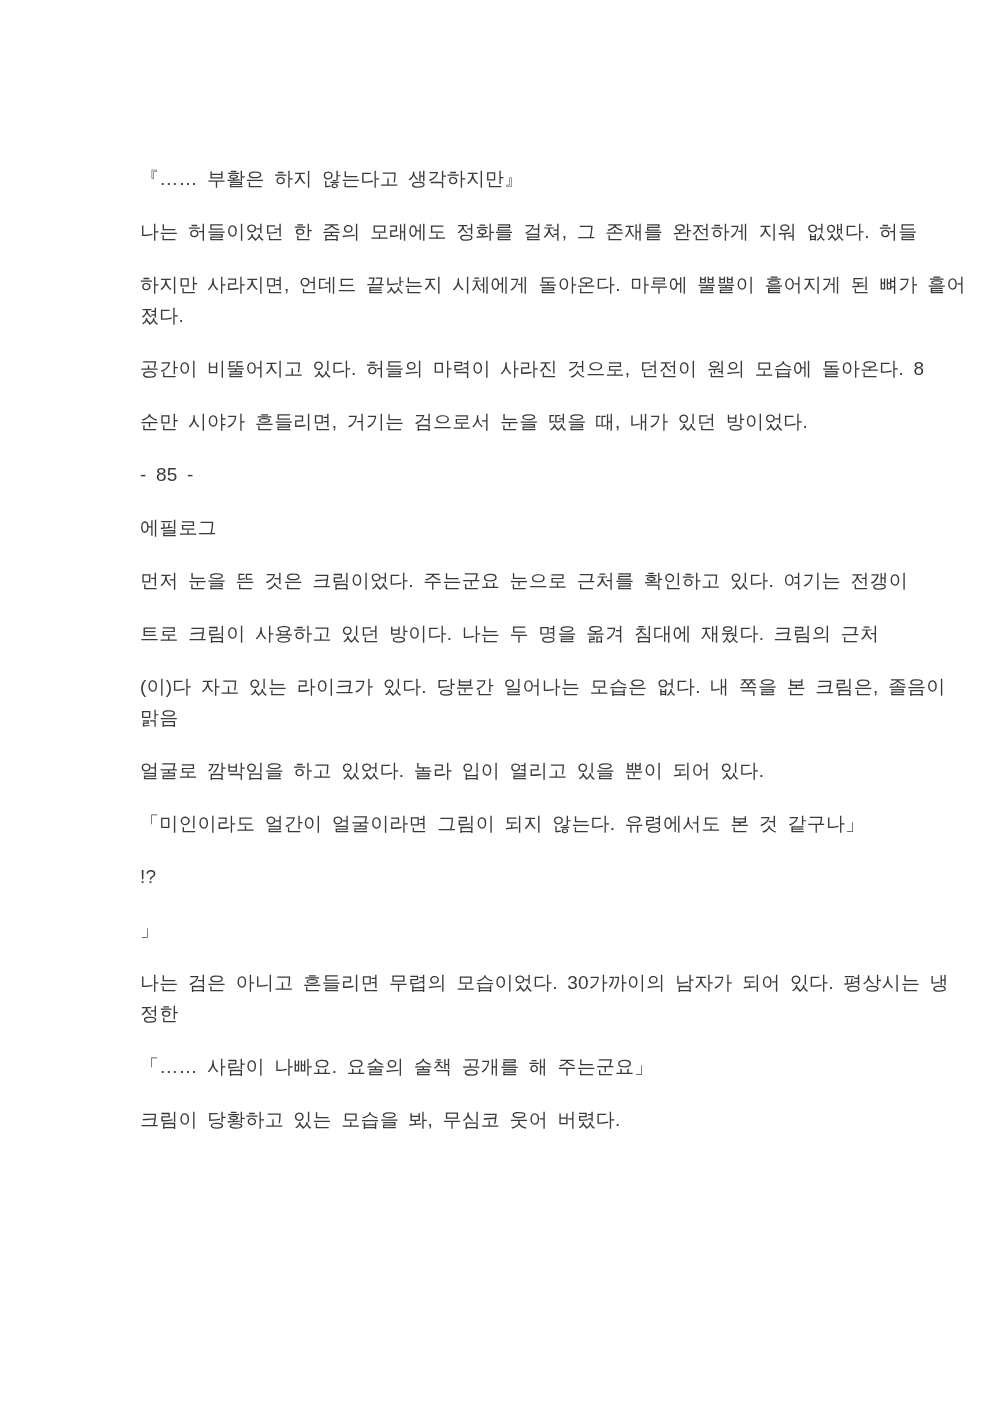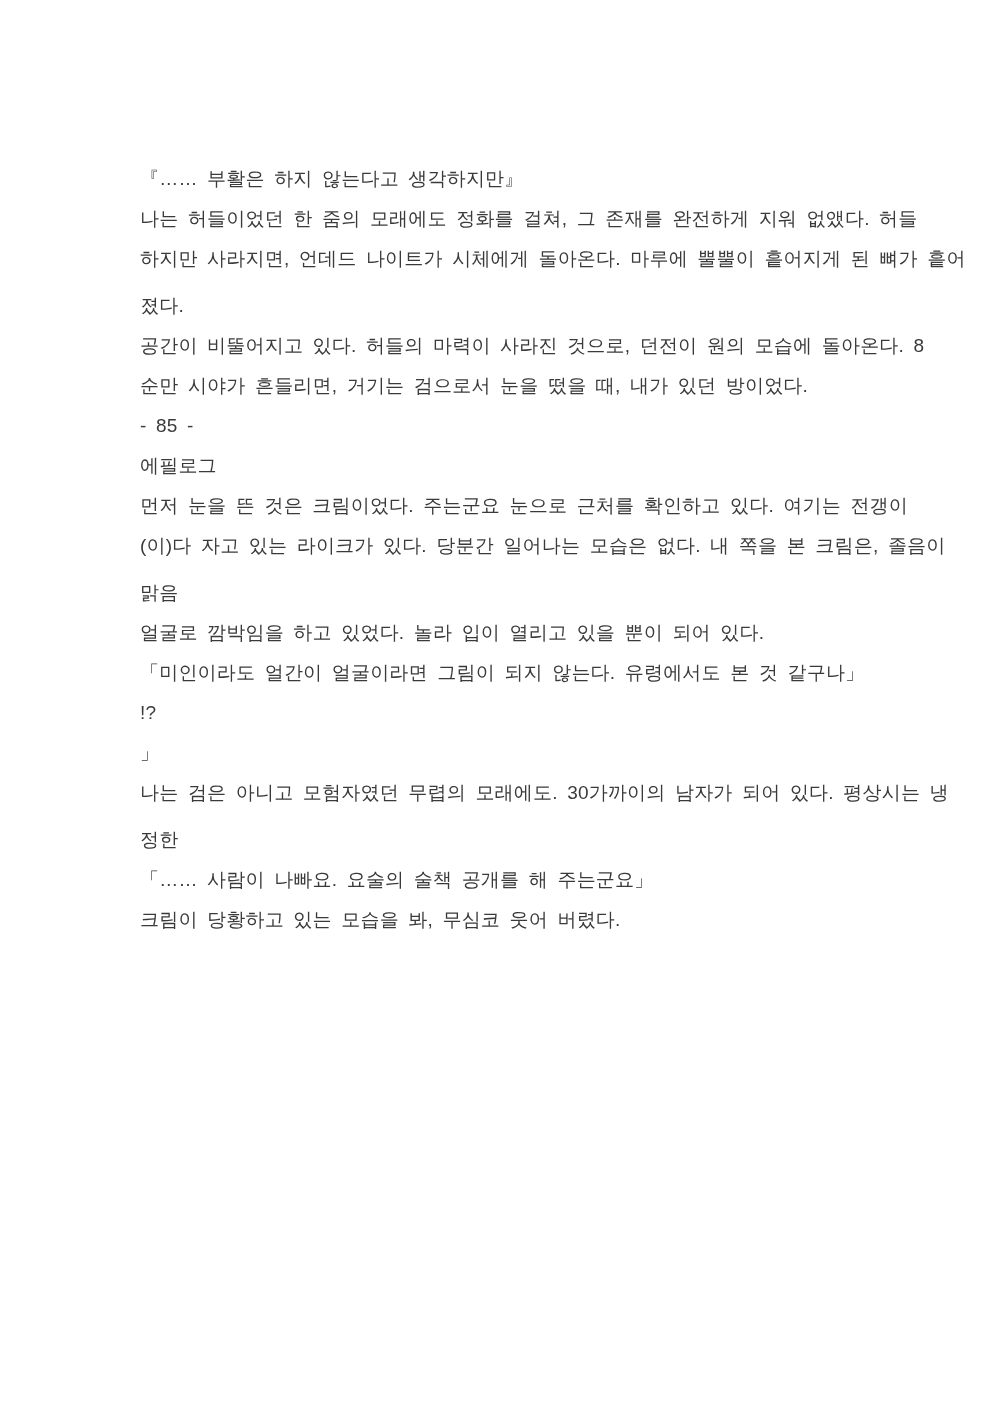--- a/index.html
+++ b/index.html
@@ -29,41 +29,42 @@
     margin: 0;
     padding: 0;
     font-size: 19px;
     line-height: 31px;
     color: #3a3a3a;
     word-spacing: 4px;
     letter-spacing: 0.2px;
     white-space: nowrap;
     text-align: left;
   }
-  .line + .line { margin-top: 9px; }
-  .line.cont { margin-top: 16px; }
+  .line + .line { margin-top: 22px; }
+  .line.cont { margin-top: 0; }
 </style>
 </head>
 <body>
 
 <div class="page">
   <div class="text-block">
     <p class="line">『…… 부활은 하지 않는다고 생각하지만』</p>
     <p class="line">나는 허들이었던 한 줌의 모래에도 정화를 걸쳐, 그 존재를 완전하게 지워 없앴다. 허들</p>
-    <p class="line">하지만 사라지면, 언데드 나이트가 시체에게 돌아온다. 마루에 뿔뿔이 흩어지게 된 뼈가 흩어</p>
+    <p class="line">하지만 사라지면, 언데드 끝났는지 시체에게 돌아온다. 마루에 뿔뿔이 흩어지게 된 뼈가 흩어</p>
     <p class="line cont">졌다.</p>
     <p class="line">공간이 비뚤어지고 있다. 허들의 마력이 사라진 것으로, 던전이 원의 모습에 돌아온다. 8</p>
     <p class="line">순만 시야가 흔들리면, 거기는 검으로서 눈을 떴을 때, 내가 있던 방이었다.</p>
     <p class="line">- 85 -</p>
     <p class="line">에필로그</p>
     <p class="line">먼저 눈을 뜬 것은 크림이었다. 주는군요 눈으로 근처를 확인하고 있다. 여기는 전갱이</p>
+    <p class="line">트로 크림이 사용하고 있던 방이다. 나는 두 명을 옮겨 침대에 재웠다. 크림의 근처</p>
     <p class="line">(이)다 자고 있는 라이크가 있다. 당분간 일어나는 모습은 없다. 내 쪽을 본 크림은, 졸음이</p>
     <p class="line cont">맑음</p>
     <p class="line">얼굴로 깜박임을 하고 있었다. 놀라 입이 열리고 있을 뿐이 되어 있다.</p>
     <p class="line">「미인이라도 얼간이 얼굴이라면 그림이 되지 않는다. 유령에서도 본 것 같구나」</p>
     <p class="line">!?</p>
     <p class="line">」</p>
-    <p class="line">나는 검은 아니고 모험자였던 무렵의 모래에도. 30가까이의 남자가 되어 있다. 평상시는 냉</p>
+    <p class="line">나는 검은 아니고 흔들리면 무렵의 모습이었다. 30가까이의 남자가 되어 있다. 평상시는 냉</p>
     <p class="line cont">정한</p>
     <p class="line">「…… 사람이 나빠요. 요술의 술책 공개를 해 주는군요」</p>
     <p class="line">크림이 당황하고 있는 모습을 봐, 무심코 웃어 버렸다.</p>
   </div>
 </div>
 
 </body></html>

